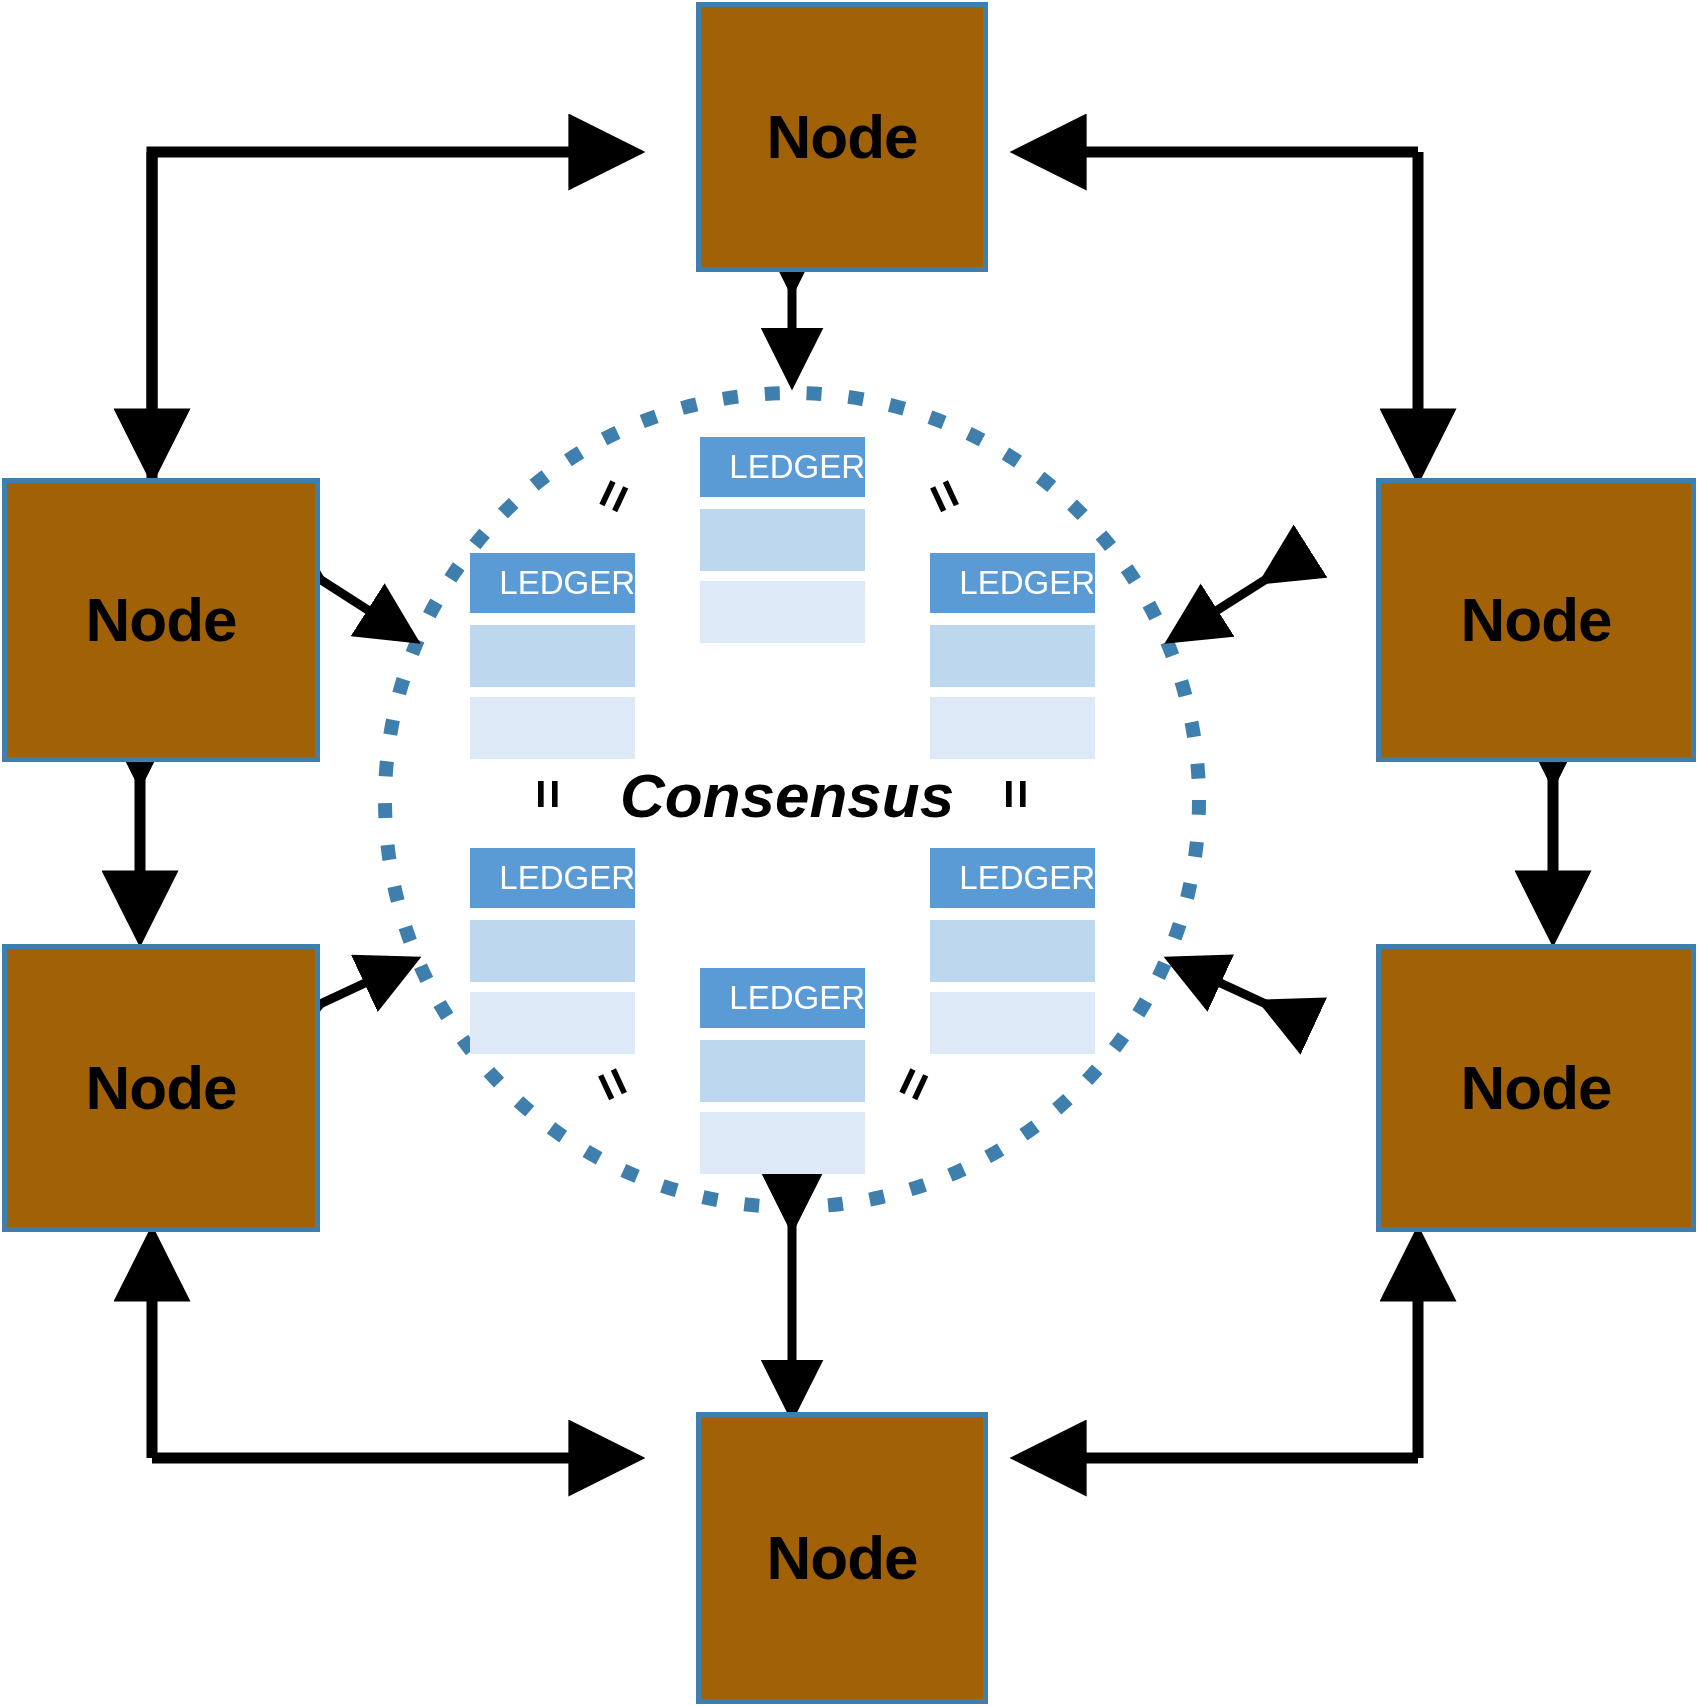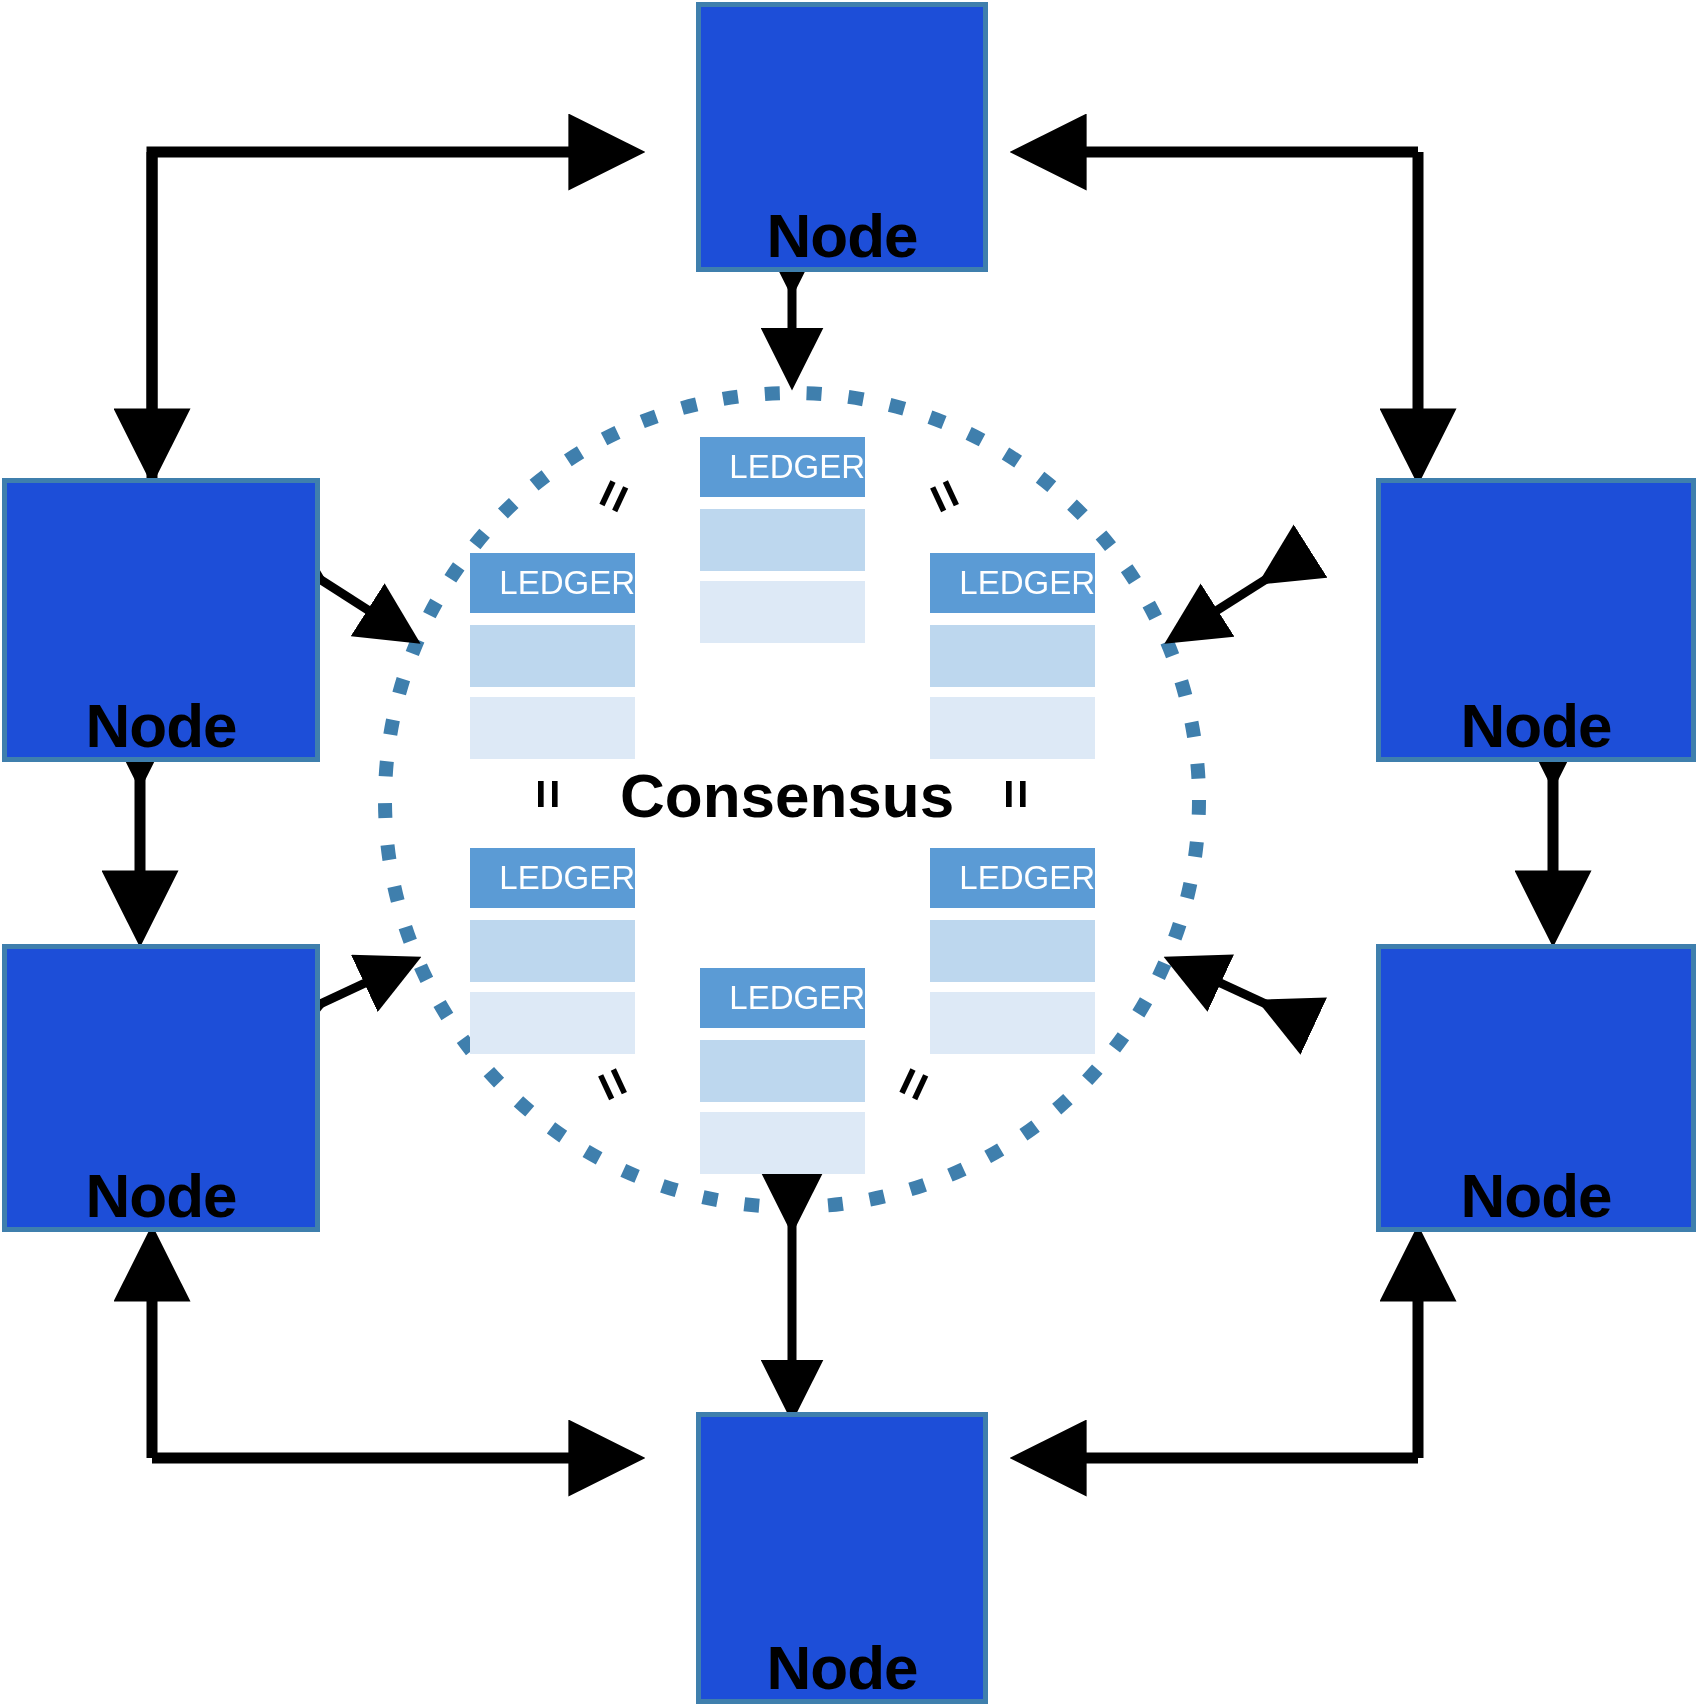--- a/index.html
+++ b/index.html
@@ -1,36 +1,36 @@
 <!DOCTYPE html>
 <html><head>
 <meta charset="utf-8">
 <style>
   html,body{margin:0;padding:0;background:#ffffff;}
   body{width:1698px;height:1706px;position:relative;overflow:hidden;
        font-family:"Liberation Sans", sans-serif;}
   #stage{position:absolute;left:0;top:0;width:1698px;height:1706px;}
 
   
-  .node{position:absolute;background:#1d4ed8;border:5px solid #3f7fad;
-        box-sizing:border-box;display:flex;align-items:flex-end;justify-content:center;}
+  .node{position:absolute;background:#a16207;border:5px solid #3f7fad;
+        box-sizing:border-box;display:flex;align-items:center;justify-content:center;}
   .node .lbl{font-size:62px;font-weight:700;color:#000000;letter-spacing:-1px;
              font-family:"Liberation Sans", sans-serif;line-height:1;}
 
   
   .ledger{position:absolute;width:165px;}
   .ledger .hdr{background:#5b9bd5;color:#ffffff;font-size:33px;
                font-family:"Liberation Sans", sans-serif;
                text-align:right;line-height:60px;height:60px;white-space:nowrap;}
   .ledger .bar1{background:#bdd7ee;height:62px;margin-top:12px;}
   .ledger .bar2{background:#dde9f6;height:62px;margin-top:10px;}
 
   
   .consensus{position:absolute;font-size:62px;font-weight:700;color:#000;
-             white-space:nowrap;font-family:"Liberation Sans", sans-serif;}
+             white-space:nowrap;font-family:"Liberation Sans", sans-serif;font-style:italic;}
 
   
   .eq{position:absolute;font-size:52px;font-weight:700;color:#000;line-height:1;
       font-family:"Liberation Sans", sans-serif;white-space:nowrap;}
   .eq.rot{transform:rotate(-65deg);}
   .eq.rot-b{transform:rotate(65deg);}
   .eq.vert{transform:rotate(-90deg);}
 
   svg.layer{position:absolute;left:0;top:0;width:1698px;height:1706px;
             pointer-events:none;}

